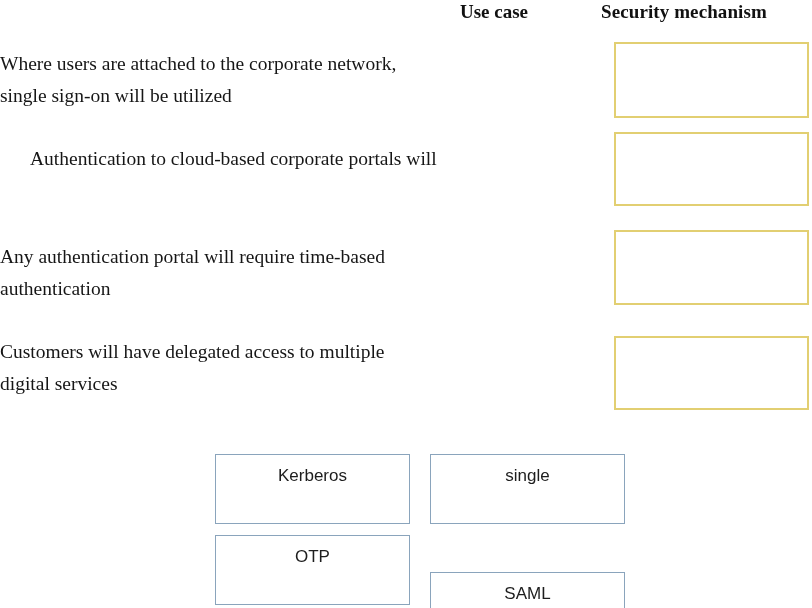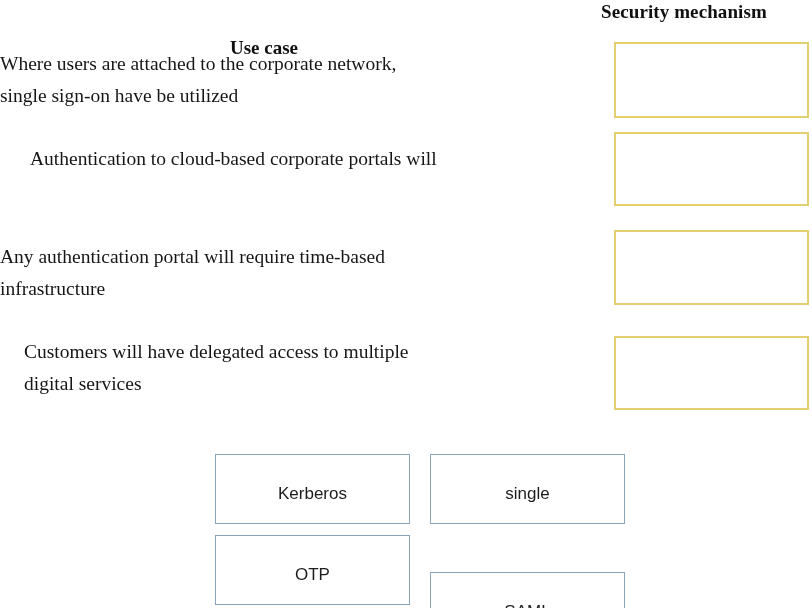--- a/index.html
+++ b/index.html
@@ -25,22 +25,21 @@
     font-weight: bold;
     font-size: 19px;
     line-height: 22px;
     color: #111111;
     white-space: nowrap;
   }
   #hdr-usecase {
     left: 0;
     top: 1px;
     width: 528px;
-    text-align: center;
-    margin-top: 36px;
+    text-align: right;
   }
   #hdr-mechanism {
     left: 601px;
     top: 1px;
     width: 215px;
     text-align: left;
     letter-spacing: 0.1px;
   }
 
   
@@ -49,21 +48,21 @@
     left: 0;
     width: 560px;
     font-family: Liberation Serif, serif;
     font-size: 19.5px;
     line-height: 32px;
     color: #161616;
   }
   #usecase-0 { top: 48px; }
   #usecase-1 { top: 143px; margin-left: 30px; }
   #usecase-2 { top: 241px; }
-  #usecase-3 { top: 336px; margin-left: 24px; }
+  #usecase-3 { top: 336px; }
 
   .usecase-line { display: block; white-space: nowrap; }
 
   
   .drop-target {
     position: absolute;
     left: 614px;
     width: 195px;
     border: 2px solid #e2cf72;
     background: #ffffff;
@@ -79,48 +78,48 @@
     position: absolute;
     width: 195px;
     height: 70px;
     border: 1px solid #8aa4bc;
     background: #ffffff;
     box-sizing: border-box;
     font-family: "Liberation Sans", sans-serif;
     font-size: 17px;
     color: #1d1d1d;
     text-align: center;
-    padding-top: 29px;
+    padding-top: 11px;
   }
   #option-0 { left: 215px; top: 454px; }
   #option-1 { left: 430px; top: 454px; }
   #option-2 { left: 215px; top: 535px; text-align: center; }
   #option-3 { left: 430px; top: 535px; margin-top: 37px; }
 
   .option-label { display: block; line-height: 20px; }
 </style>
 </head>
 <body>
 
 <div class="col-header" id="hdr-usecase">Use case</div>
 
 <div class="col-header" id="hdr-mechanism">Security mechanism</div>
 
 <div class="usecase-row" id="usecase-0">
   <span class="usecase-line">Where users are attached to the corporate network,</span>
-  <span class="usecase-line">single sign-on have be utilized</span>
+  <span class="usecase-line">single sign-on will be utilized</span>
 </div>
 
 <div class="usecase-row" id="usecase-1">
   <span class="usecase-line">Authentication to cloud-based corporate portals will</span>
 </div>
 
 <div class="usecase-row" id="usecase-2">
   <span class="usecase-line">Any authentication portal will require time-based</span>
-  <span class="usecase-line">infrastructure</span>
+  <span class="usecase-line">authentication</span>
 </div>
 
 <div class="usecase-row" id="usecase-3">
   <span class="usecase-line">Customers will have delegated access to multiple</span>
   <span class="usecase-line">digital services</span>
 </div>
 
 <div class="drop-target" id="drop-0"></div>
 <div class="drop-target" id="drop-1"></div>
 <div class="drop-target" id="drop-2"></div>

